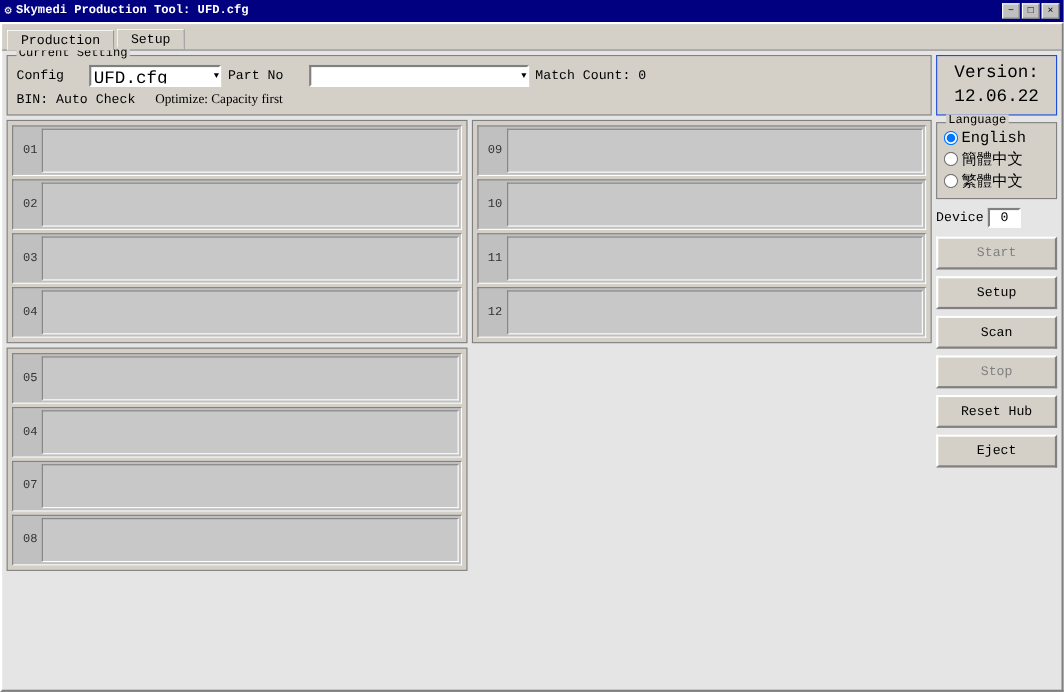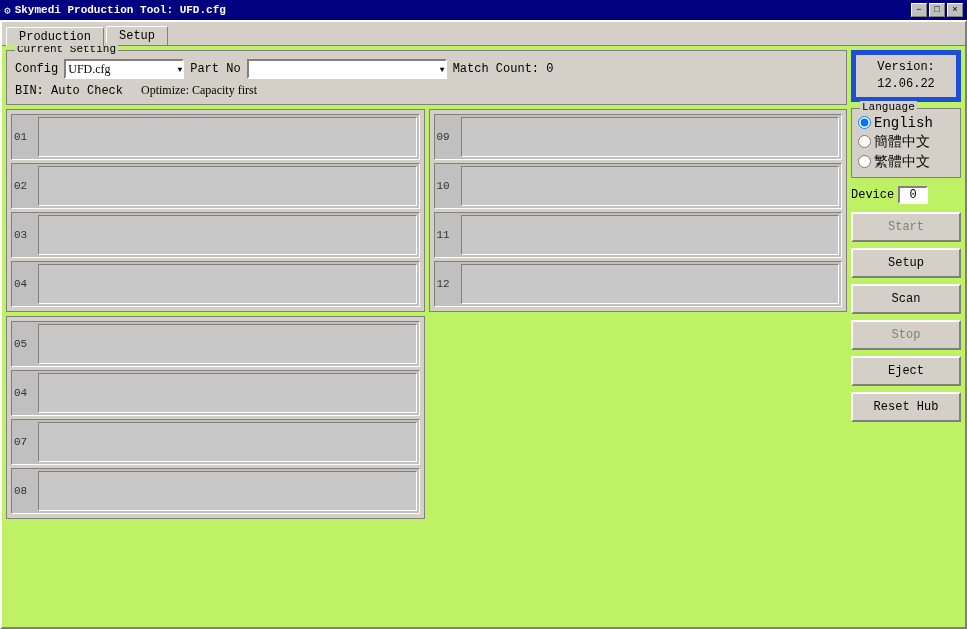--- a/index.html
+++ b/index.html
@@ -38,21 +38,21 @@
       border: 1px solid;
       border-color: #ffffff #808080 #808080 #ffffff;
       font-size: 9px;
       display: flex;
       align-items: center;
       justify-content: center;
       cursor: pointer;
       color: #000;
     }
     .main-window {
-      background: #bef264;
+      background: #e5e5e5;
       border: 2px solid;
       border-color: #ffffff #808080 #808080 #ffffff;
       height: calc(629px - 20px);
       display: flex;
       flex-direction: column;
     }
     .tab-bar {
       display: flex;
       padding: 4px 4px 0;
       background: #d4d0c8;
@@ -110,28 +110,29 @@
     }
     .setting-row label {
       font-size: 12px;
       white-space: nowrap;
     }
     .win-select {
       background: white;
       border: 2px solid;
       border-color: #808080 #ffffff #ffffff #808080;
       padding: 1px 2px;
-      font-size: 12px;
-      font-family: Liberation Serif, serif;
+      font-size: 16px;
+      font-family: Liberation Mono, monospace;
       height: 20px;
       appearance: none;
       -webkit-appearance: none;
       padding-right: 16px;
       position: relative;
       min-width: 120px;
+      margin-left: 17px;
     }
     .select-wrapper {
       position: relative;
       display: inline-block;
     }
     .select-wrapper::after {
       content: '▼';
       position: absolute;
       right: 2px;
       top: 50%;
@@ -153,42 +154,42 @@
       height: 46px;
       border: 1px solid;
       border-color: #808080 #ffffff #ffffff #808080;
       background: #c0c0c0;
       padding: 2px;
       gap: 4px;
     }
     .slot-num {
       font-size: 11px;
       min-width: 20px;
-      text-align: left;
+      text-align: right;
       color: #333;
     }
     .slot-content {
       flex: 1;
       height: 100%;
       background: #c8c8c8;
       border: 1px solid;
       border-color: #808080 #ffffff #ffffff #808080;
     }
     .right-panel {
       width: 110px;
       display: flex;
       flex-direction: column;
       gap: 6px;
     }
     .version-box {
-      border: 5px solid #1d4ed8;
+      border: 1px solid #1d4ed8;
       padding: 4px 6px;
       background: #d4d0c8;
       text-align: center;
-      font-size: 12px;
+      font-size: 16px;
       line-height: 1.4;
       min-height: 50px;
       display: flex;
       align-items: center;
       justify-content: center;
     }
     .language-group {
       border: 1px solid #808080;
       padding: 4px 6px 6px;
       background: #d4d0c8;
@@ -410,17 +411,17 @@
 
       <div class="device-row">
         <span class="device-label">Device</span>
         <div class="device-num-box">0</div>
       </div>
 
       <button class="win-button disabled">Start</button>
       <button class="win-button">Setup</button>
       <button class="win-button">Scan</button>
       <button class="win-button disabled">Stop</button>
+      <button class="win-button">Reset Hub</button>
       <button class="win-button">Eject</button>
-      <button class="win-button">Reset Hub</button>
     </div>
   </div>
 </div>
 
 </body></html>

